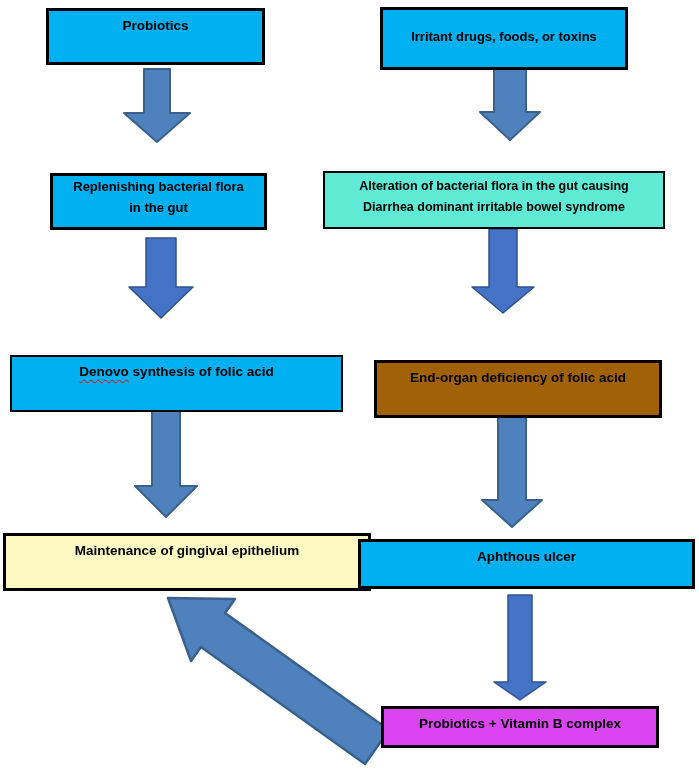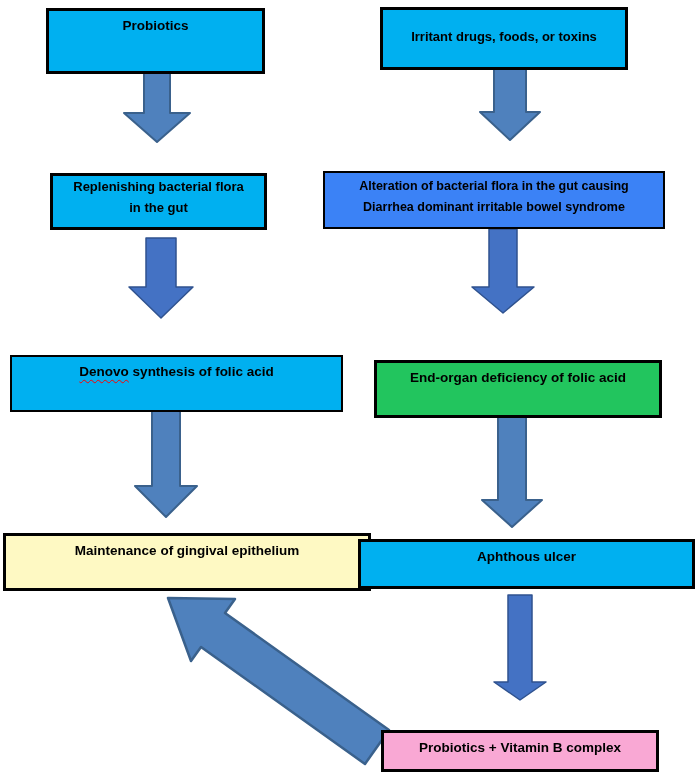--- a/index.html
+++ b/index.html
@@ -66,53 +66,53 @@
     <polygon data-name="arrow-probiotics-to-replenishing" stroke-width="2" points="144,69 170,69 170,113 190,113 157,142 124,113 144,113" fill="#4F81BD" stroke="#3A618C"></polygon>
     <polygon data-name="arrow-replenishing-to-denovo-synthesis" stroke-width="1.5" points="146,238 176,238 176,287 193,287 161,318 129,287 146,287" fill="#4472C4" stroke="#2F528F"></polygon>
     <polygon data-name="arrow-denovo-synthesis-to-maintenance" stroke-width="2" points="152,411 180,411 180,486 197,486 166,517 135,486 152,486" fill="#4F81BD" stroke="#3A618C"></polygon>
     <polygon data-name="arrow-irritant-to-alteration" stroke-width="2" points="494,69 526,69 526,112 540,112 510,140 480,112 494,112" fill="#4F81BD" stroke="#3A618C"></polygon>
     <polygon data-name="arrow-alteration-to-end-organ" stroke-width="1.5" points="489,229 517,229 517,287 534,287 503,313 472,287 489,287" fill="#4472C4" stroke="#2F528F"></polygon>
     <polygon data-name="arrow-end-organ-to-aphthous" stroke-width="2" points="498,417 526,417 526,500 542,500 512,527 482,500 498,500" fill="#4F81BD" stroke="#3A618C"></polygon>
     <polygon data-name="arrow-aphthous-to-probiotics-vitb" stroke-width="1.5" points="508,595 532,595 532,682 546,682 520,700 494,682 508,682" fill="#4472C4" stroke="#2F528F"></polygon>
     <polygon data-name="arrow-probiotics-vitb-to-maintenance" stroke-width="2.5" points="168,598 235,599 225,613 389,730 365,764 201,647 191,661" fill="#4F81BD" stroke="#3A618C"></polygon>
   </svg>
 
-  <div class="box" data-name="node-probiotics" style="left: 46px; top: 8px; width: 219px; height: 66px; background-color: rgb(0, 176, 240); border-color: rgb(0, 0, 0); color: rgb(0, 0, 0);">
+  <div class="box" data-name="node-probiotics" style="left: 46px; top: 8px; width: 219px; height: 57px; background-color: rgb(0, 176, 240); border-color: rgb(0, 0, 0); color: rgb(0, 0, 0);">
     <span data-name="node-label">Probiotics</span>
   </div>
 
   <div class="box" data-name="node-irritant" style="left: 380px; top: 7px; width: 248px; height: 63px; background-color: rgb(0, 176, 240); border-color: rgb(0, 0, 0); color: rgb(0, 0, 0);">
     <span data-name="node-label">Irritant drugs, foods, or toxins</span>
   </div>
 
   <div class="box" data-name="node-replenishing" style="left: 50px; top: 173px; width: 217px; height: 57px; background-color: rgb(0, 176, 240); border-color: rgb(0, 0, 0); color: rgb(0, 0, 0);">
     <div class="line" data-name="node-label-line1">Replenishing bacterial flora</div>
     <div class="line" data-name="node-label-line2">in the gut</div>
   </div>
 
-  <div class="box" data-name="node-alteration" style="left: 323px; top: 171px; width: 342px; height: 58px; background-color: #3b82f6; border-color: rgb(0, 0, 0); color: rgb(0, 0, 0);">
+  <div class="box" data-name="node-alteration" style="left: 323px; top: 171px; width: 342px; height: 58px; background-color: #5eead4; border-color: rgb(0, 0, 0); color: rgb(0, 0, 0);">
     <div class="line" data-name="node-label-line1">Alteration of bacterial flora in the gut causing</div>
     <div class="line" data-name="node-label-line2">Diarrhea dominant irritable bowel syndrome</div>
   </div>
 
   <div class="box" data-name="node-denovo-synthesis" style="left: 10px; top: 355px; width: 333px; height: 57px; background-color: rgb(0, 176, 240); border-color: rgb(0, 0, 0); color: rgb(0, 0, 0);">
     <div data-name="node-label">
       <span class="misspelled" data-name="misspelled-word" style="text-decoration-color: rgb(255, 0, 0); text-align: right;">Denovo</span><span data-name="node-label-rest"> synthesis of folic acid</span>
     </div>
   </div>
 
-  <div class="box" data-name="node-end-organ" style="left: 374px; top: 360px; width: 288px; height: 58px; background-color: #22c55e; border-color: rgb(0, 0, 0); color: rgb(0, 0, 0); text-align: right;">
+  <div class="box" data-name="node-end-organ" style="left: 374px; top: 360px; width: 288px; height: 58px; background-color: #a16207; border-color: rgb(0, 0, 0); color: rgb(0, 0, 0); text-align: right;">
     <span data-name="node-label">End-organ deficiency of folic acid</span>
   </div>
 
   <div class="box" data-name="node-maintenance" style="left: 3px; top: 533px; width: 368px; height: 58px; background-color: #fef9c3; border-color: rgb(0, 0, 0); color: rgb(0, 0, 0);">
     <span data-name="node-label">Maintenance of gingival epithelium</span>
   </div>
 
   <div class="box" data-name="node-aphthous" style="left: 358px; top: 539px; width: 337px; height: 50px; background-color: rgb(0, 176, 240); border-color: rgb(0, 0, 0); color: rgb(0, 0, 0);">
     <span data-name="node-label">Aphthous ulcer</span>
   </div>
 
-  <div class="box" data-name="node-probiotics-vitb" style="left: 381px; top: 706px; width: 278px; height: 42px; background-color: #f9a8d4; border-color: rgb(0, 0, 0); color: rgb(0, 0, 0); margin-top: 24px;">
+  <div class="box" data-name="node-probiotics-vitb" style="left: 381px; top: 706px; width: 278px; height: 42px; background-color: #d946ef; border-color: rgb(0, 0, 0); color: rgb(0, 0, 0);">
     <span data-name="node-label">Probiotics + Vitamin B complex</span>
   </div>
 
 </div>
 
 </body></html>

